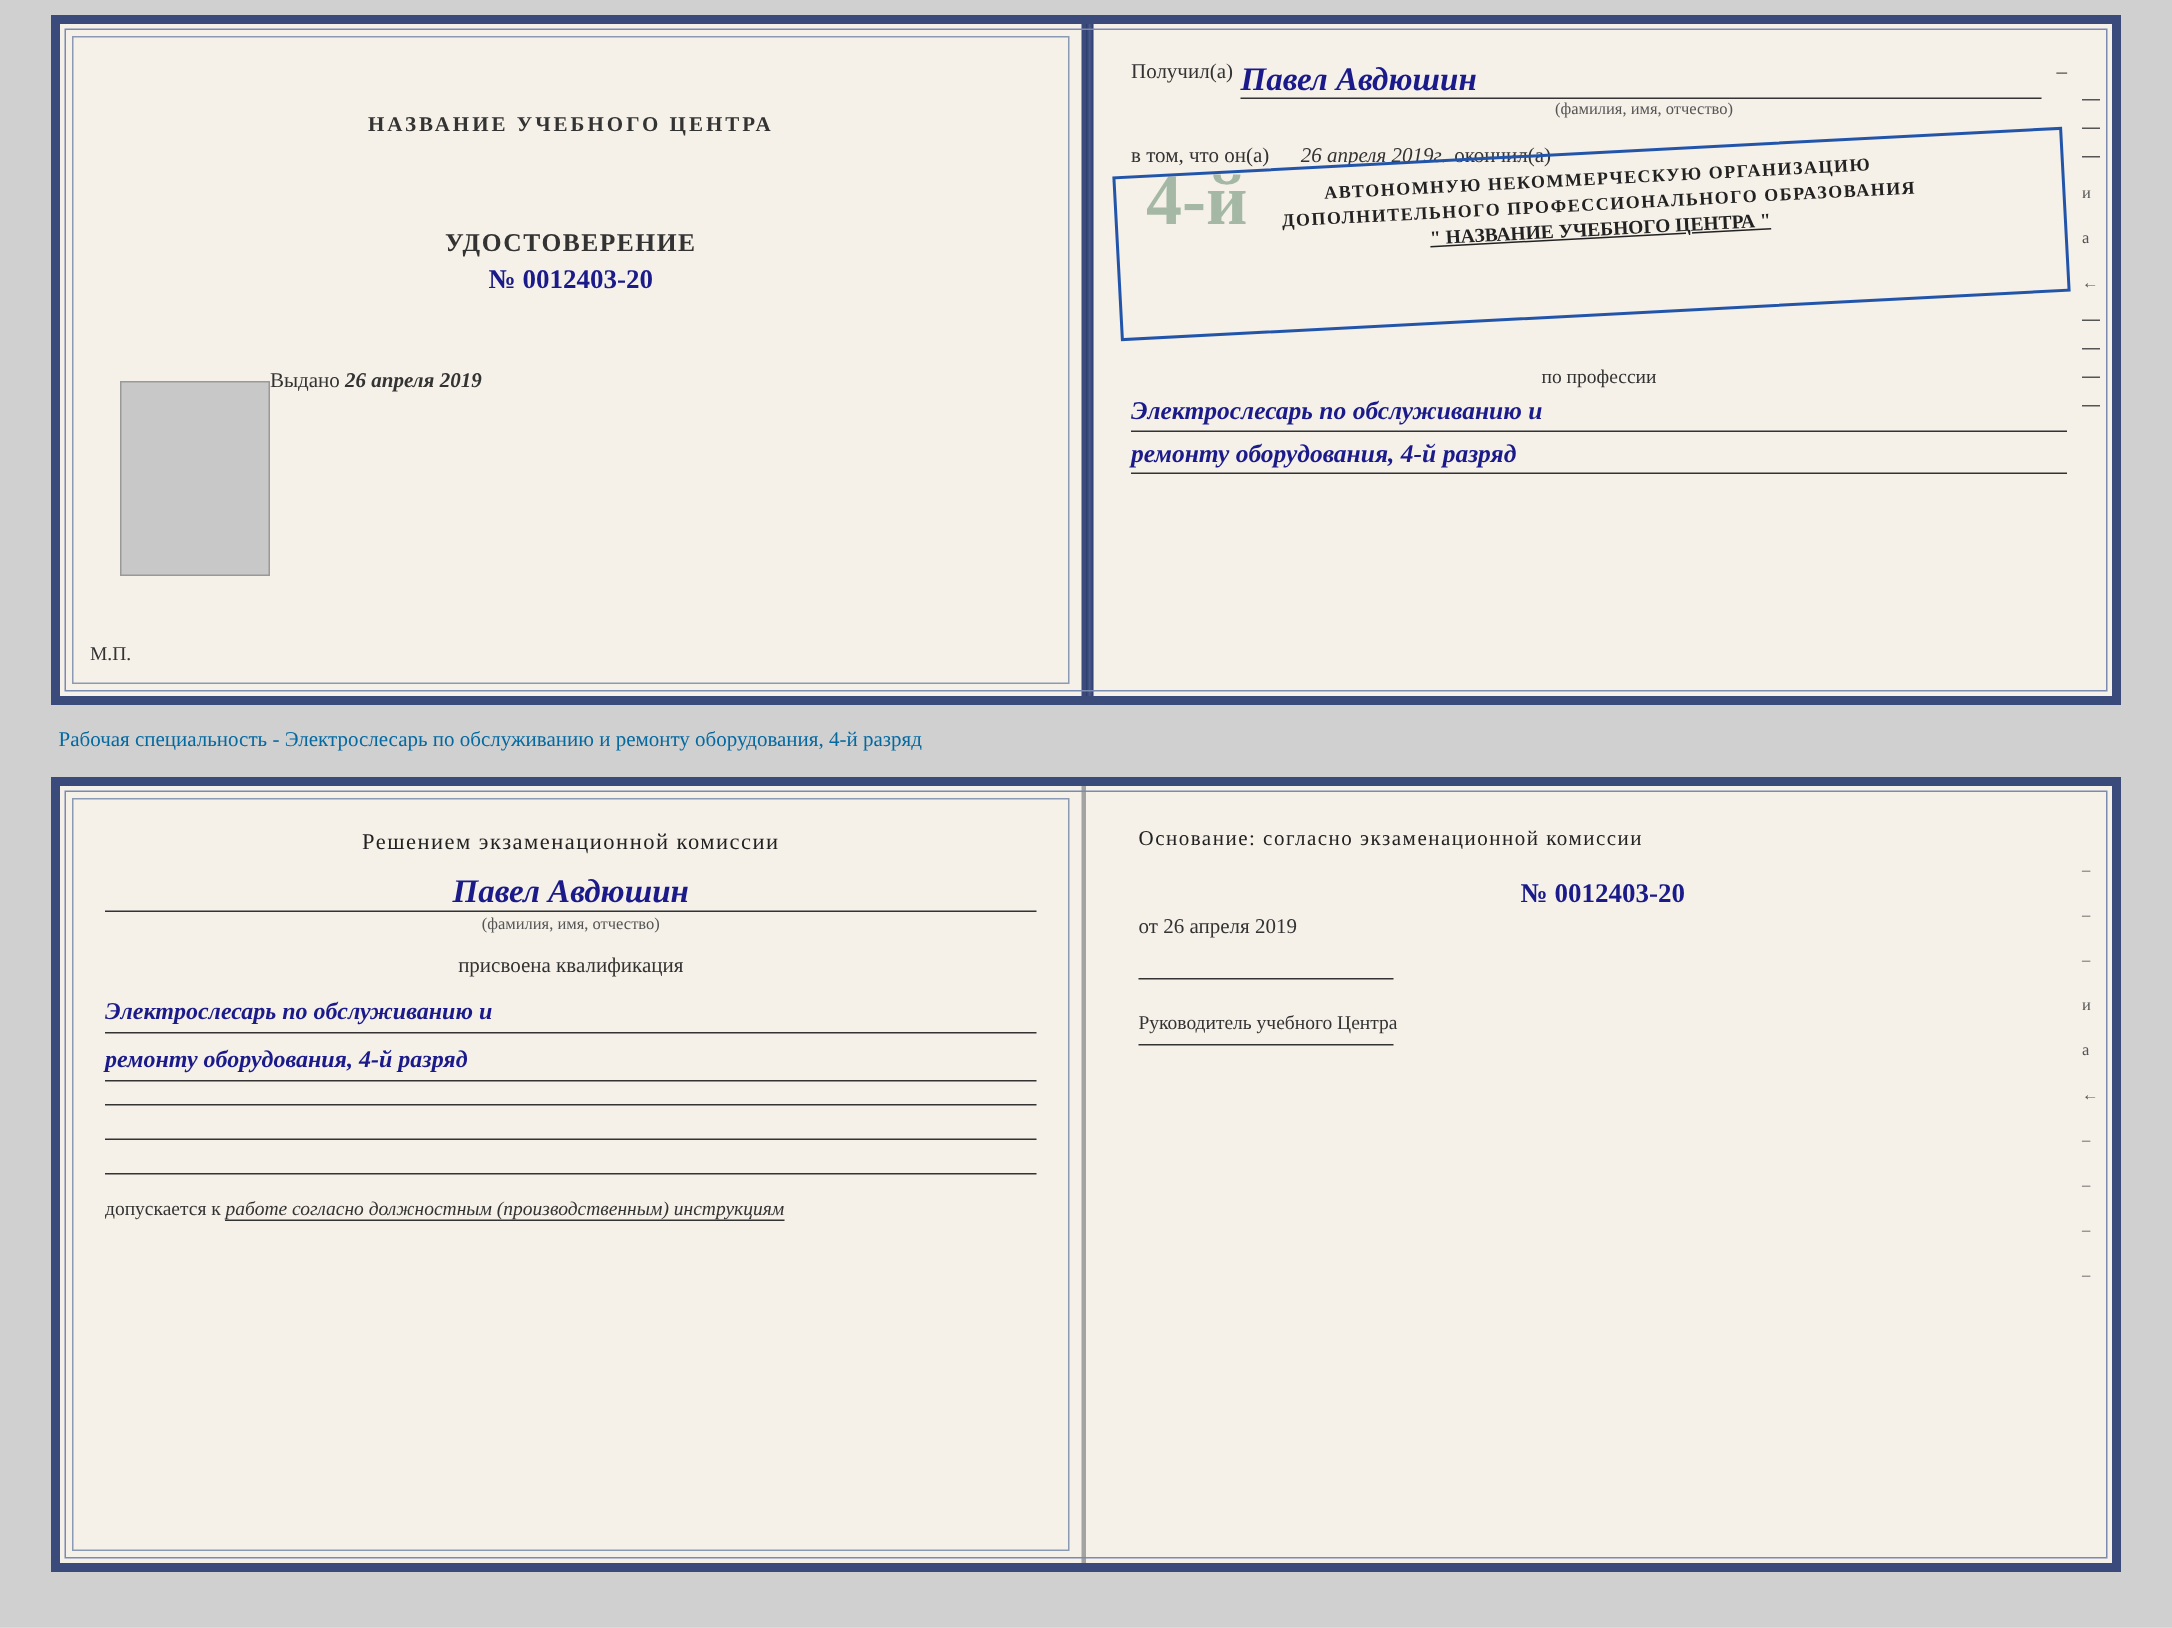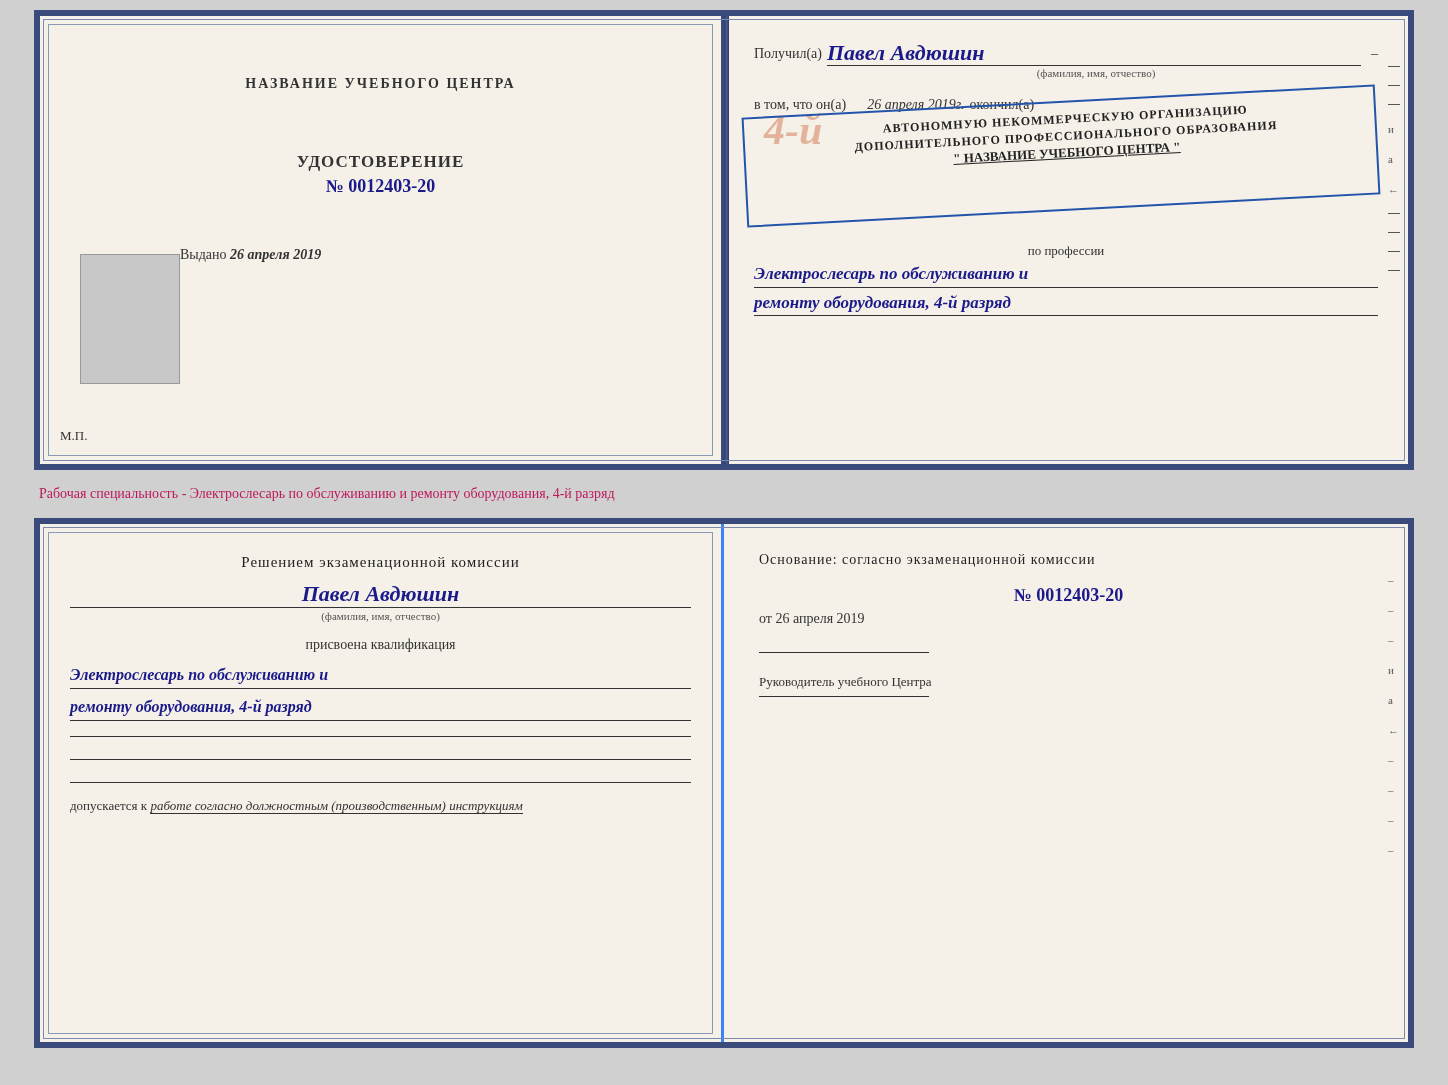--- a/index.html
+++ b/index.html
@@ -135,21 +135,21 @@
       font-size: 13px;
       color: #333;
       position: absolute;
       bottom: 20px;
       left: 20px;
     }
 
     
     .recipient-line {
       display: flex;
-      align-items: center;
+      align-items: flex-start;
       margin-top: 5px;
       gap: 5px;
     }
 
     .recipient-label {
       font-size: 14px;
       color: #333;
       white-space: nowrap;
     }
 
@@ -188,25 +188,24 @@
 
     .okonchil {
       font-size: 14px;
     }
 
     
     .grade-overlay {
       position: absolute;
       top: 90px;
       left: 40px;
-      font-size: 42px;
-      font-weight: bold;
-      color: #c2410c;
+      font-size: 48px;
+      font-weight: bold;
+      color: #14532d;
       opacity: 0.35;
-      font-style: italic;
       z-index: 2;
       pointer-events: none;
     }
 
     
     .blue-stamp {
       position: absolute;
       top: 85px;
       left: 20px;
       right: 30px;
@@ -277,21 +276,21 @@
     .dash {
       width: 12px;
       height: 1px;
       background: #555;
     }
 
     
     .middle-label {
       width: 1380px;
       font-size: 14px;
-      color: #be185d;
+      color: #0369a1;
       padding: 6px 5px;
       line-height: 1.4;
     }
 
     
     .bottom-document {
       display: flex;
       width: 1380px;
       height: 530px;
       background: #f5f0e8;
@@ -303,21 +302,21 @@
       content: '';
       position: absolute;
       left: 3px; top: 3px; right: 3px; bottom: 3px;
       border: 1px solid #7a8ab0;
       pointer-events: none;
       z-index: 1;
     }
 
     .bottom-left {
       width: 50%;
-      border-right: 3px solid #3b82f6;
+      border-right: 3px solid #a3a3a3;
       padding: 30px 30px 20px 30px;
       position: relative;
     }
 
     .bottom-left::before {
       content: '';
       position: absolute;
       left: 8px; top: 8px; right: 8px; bottom: 8px;
       border: 1px solid #8a9ab5;
       pointer-events: none;

